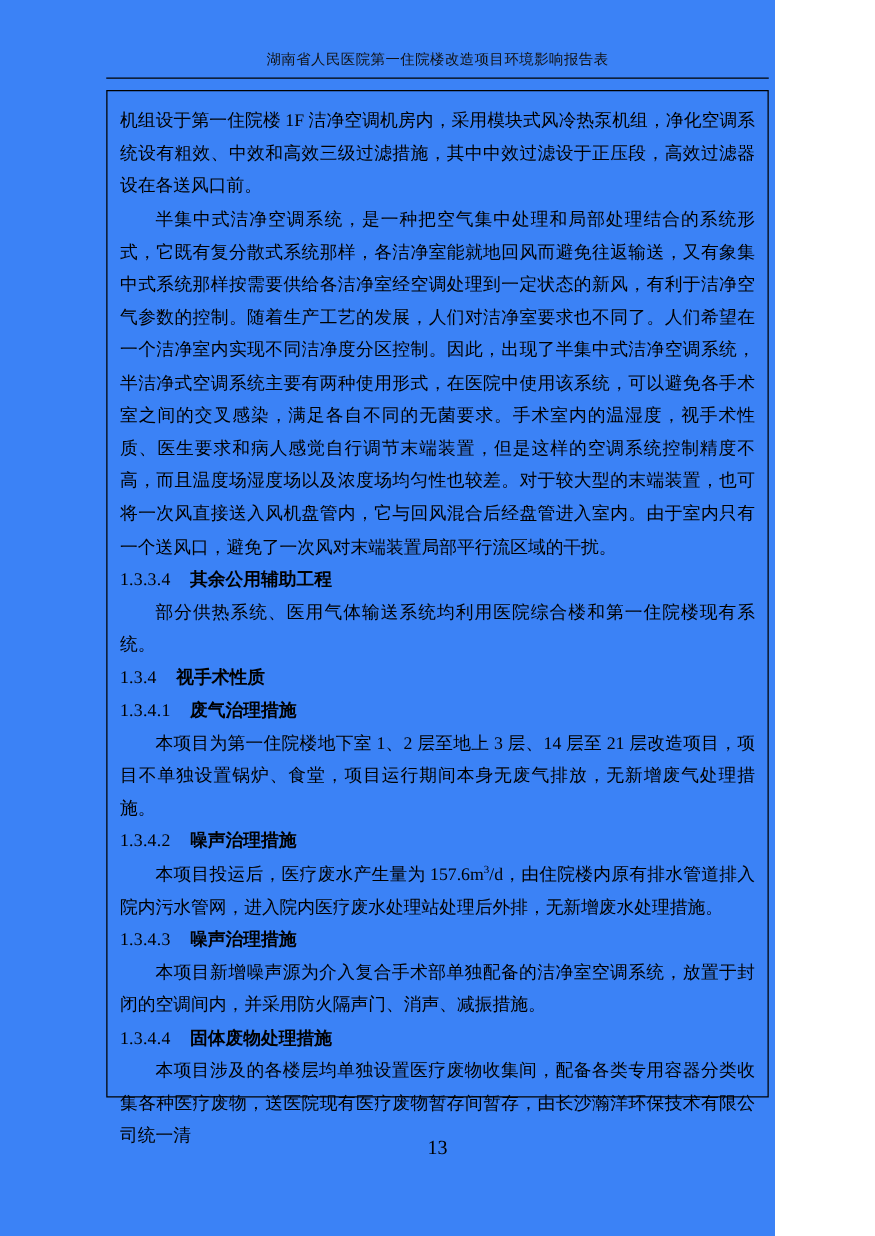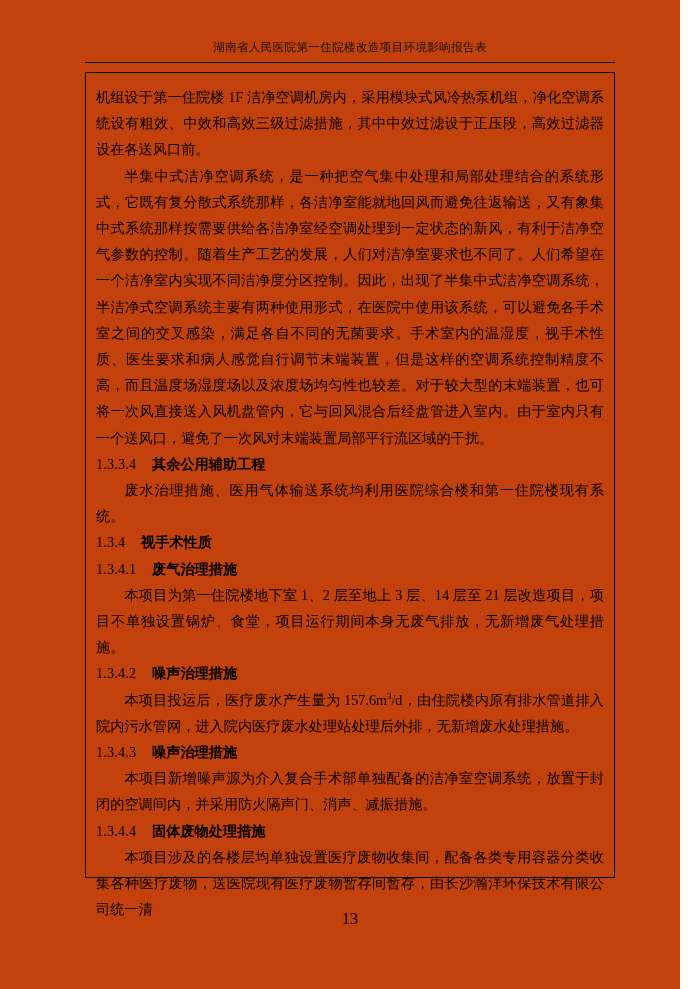--- a/index.html
+++ b/index.html
@@ -11,23 +11,23 @@
     width: 700px;
     height: 989px;
     font-family: "Liberation Serif", "DejaVu Serif", serif;
     color: #000000;
     position: relative;
     overflow: hidden;
   }
   .page {
     position: absolute;
     left: 0; top: 0;
-    width: 680px;
+    width: 620px;
     height: 989px;
-    background: #c2410c;
+    background: #3b82f6;
   }
   
   .header {
     position: absolute;
     left: 85px;
     top: 40px;
     width: 530px;
     text-align: center;
   }
   .header-title {
@@ -115,21 +115,21 @@
 
   <div class="content">
 
     <p>机组设于第一住院楼 1F 洁净空调机房内，采用模块式风冷热泵机组，净化空调系统设有粗效、中效和高效三级过滤措施，其中中效过滤设于正压段，高效过滤器设在各送风口前。</p>
 
     <p class="indent2">半集中式洁净空调系统，是一种把空气集中处理和局部处理结合的系统形式，它既有复分散式系统那样，各洁净室能就地回风而避免往返输送，又有象集中式系统那样按需要供给各洁净室经空调处理到一定状态的新风，有利于洁净空气参数的控制。随着生产工艺的发展，人们对洁净室要求也不同了。人们希望在一个洁净室内实现不同洁净度分区控制。因此，出现了半集中式洁净空调系统，半洁净式空调系统主要有两种使用形式，在医院中使用该系统，可以避免各手术室之间的交叉感染，满足各自不同的无菌要求。手术室内的温湿度，视手术性质、医生要求和病人感觉自行调节末端装置，但是这样的空调系统控制精度不高，而且温度场湿度场以及浓度场均匀性也较差。对于较大型的末端装置，也可将一次风直接送入风机盘管内，它与回风混合后经盘管进入室内。由于室内只有一个送风口，避免了一次风对末端装置局部平行流区域的干扰。</p>
 
     <p class="heading">
       <span class="num">1.3.3.4</span><span class="gap"></span><span class="bold-title">其余公用辅助工程</span>
     </p>
-    <p class="indent2">废水治理措施、医用气体输送系统均利用医院综合楼和第一住院楼现有系统。</p>
+    <p class="indent2">部分供热系统、医用气体输送系统均利用医院综合楼和第一住院楼现有系统。</p>
 
     <p class="heading">
       <span class="num">1.3.4</span><span class="gap"></span><span class="bold-title">视手术性质</span>
     </p>
 
     <p class="heading">
       <span class="num">1.3.4.1</span><span class="gap"></span><span class="bold-title">废气治理措施</span>
     </p>
     <p class="indent2">本项目为第一住院楼地下室 1、2 层至地上 3 层、14 层至 21 层改造项目，项目不单独设置锅炉、食堂，项目运行期间本身无废气排放，无新增废气处理措施。</p>
 

